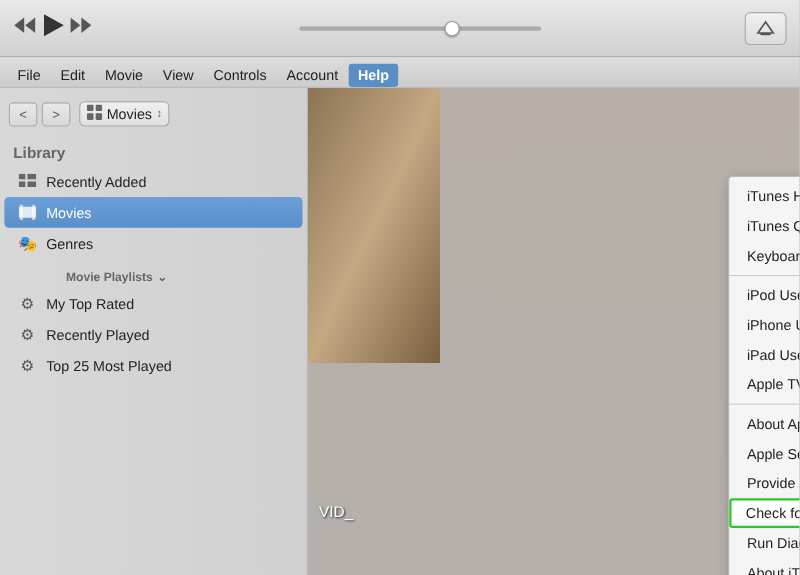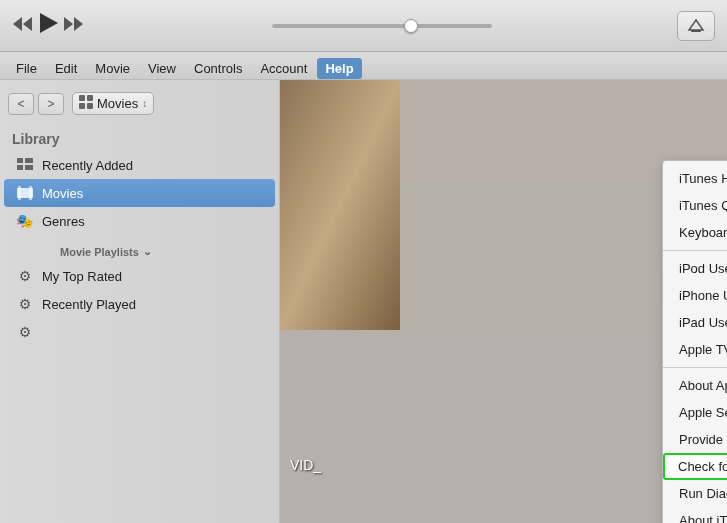--- a/index.html
+++ b/index.html
@@ -370,20 +370,21 @@
       <span class="item-label">My Top Rated</span>
     </div>
 
     <div class="sidebar-item">
       <span class="item-icon">⚙</span>
       <span class="item-label">Recently Played</span>
     </div>
 
     <div class="sidebar-item">
       <span class="item-icon">⚙</span>
+      <span class="item-label">Top 25 Most Played</span>
     </div>
   </div>
 
   <div class="content-area">
     <div class="movie-thumbnail"></div>
     <div class="movie-label">VID_</div>
 
     <div class="dropdown-overlay">
       <div class="dropdown-menu">
 

